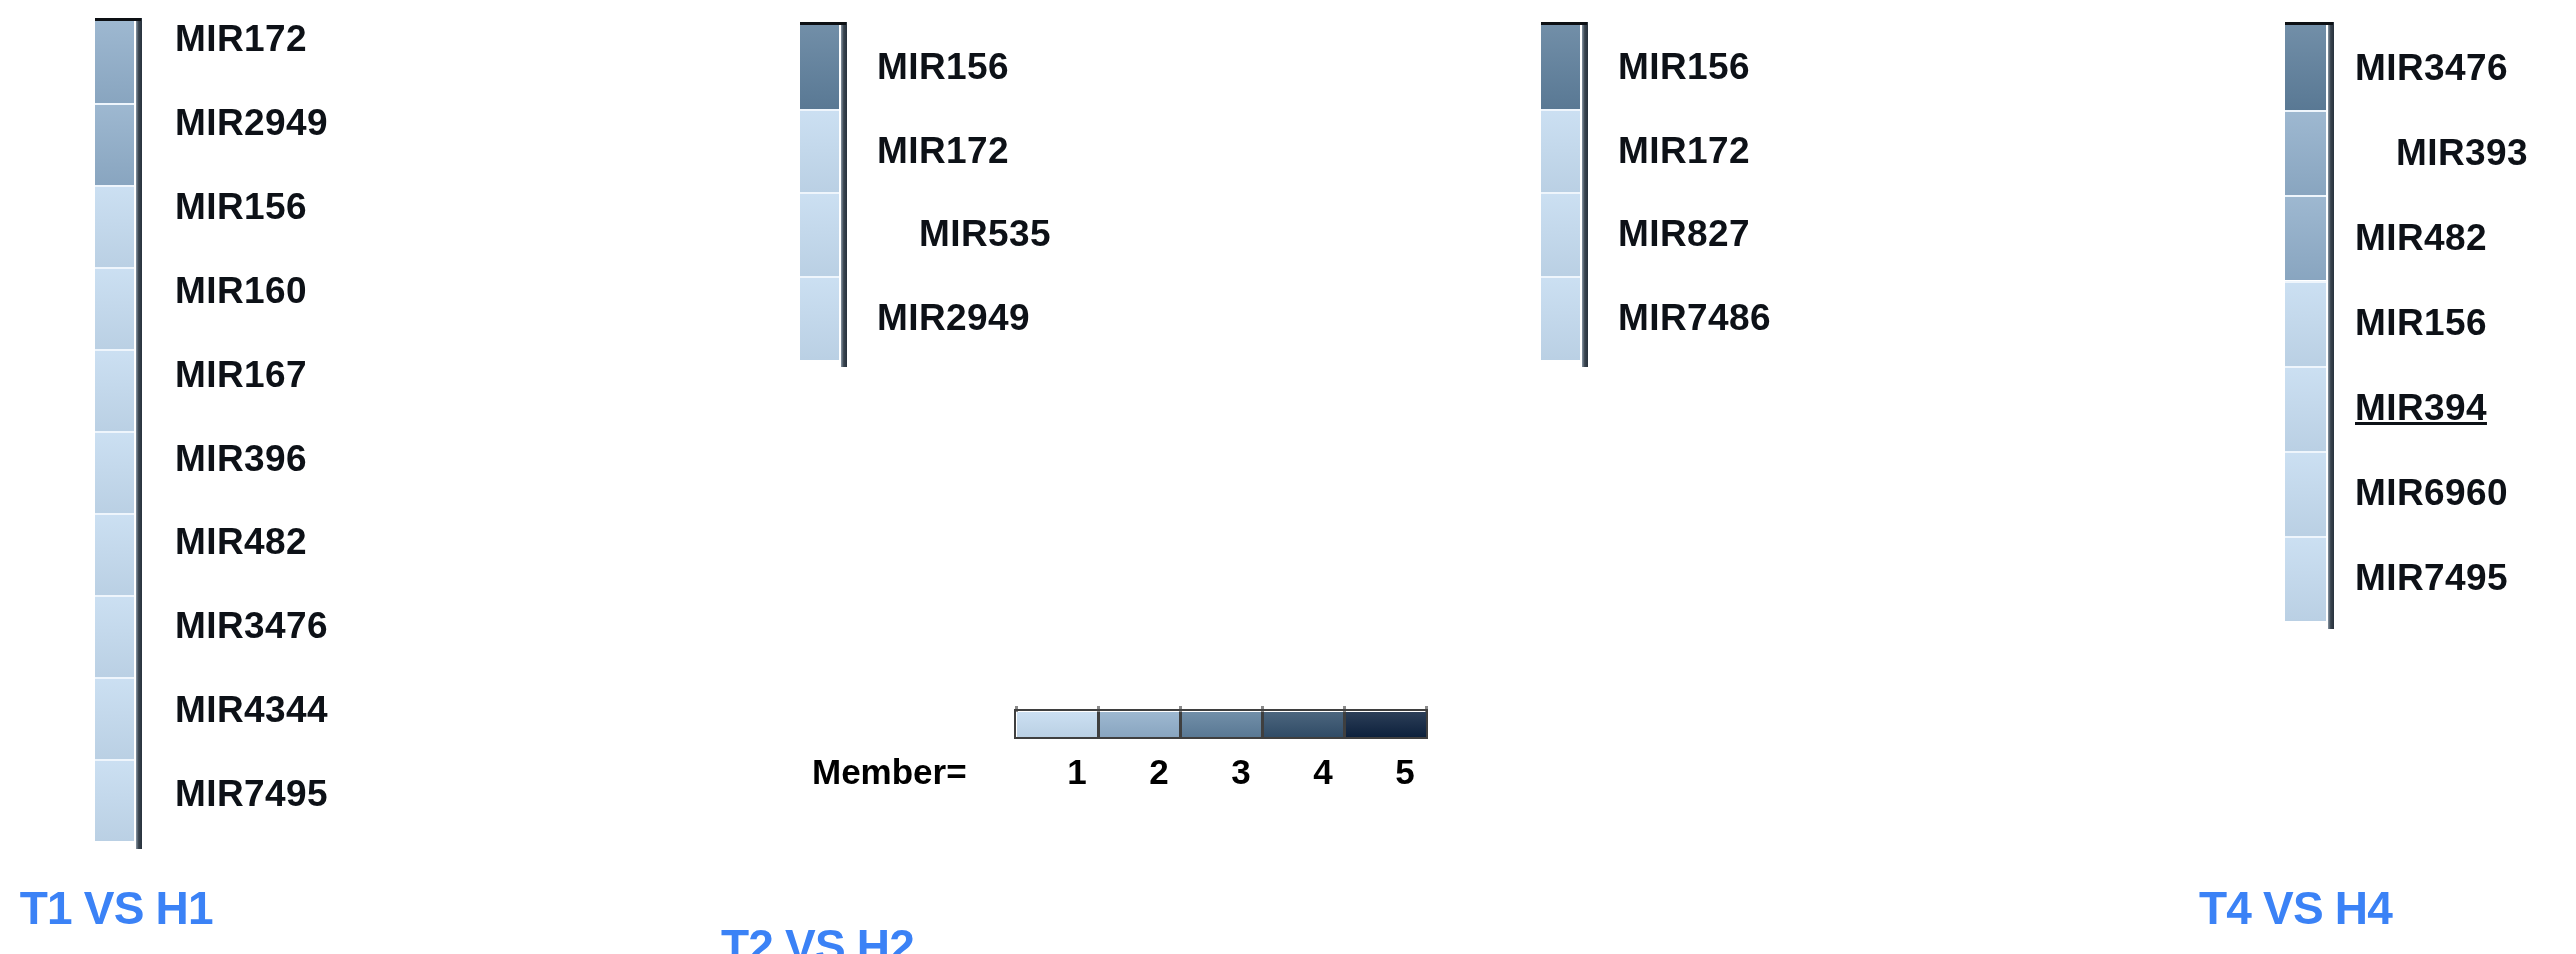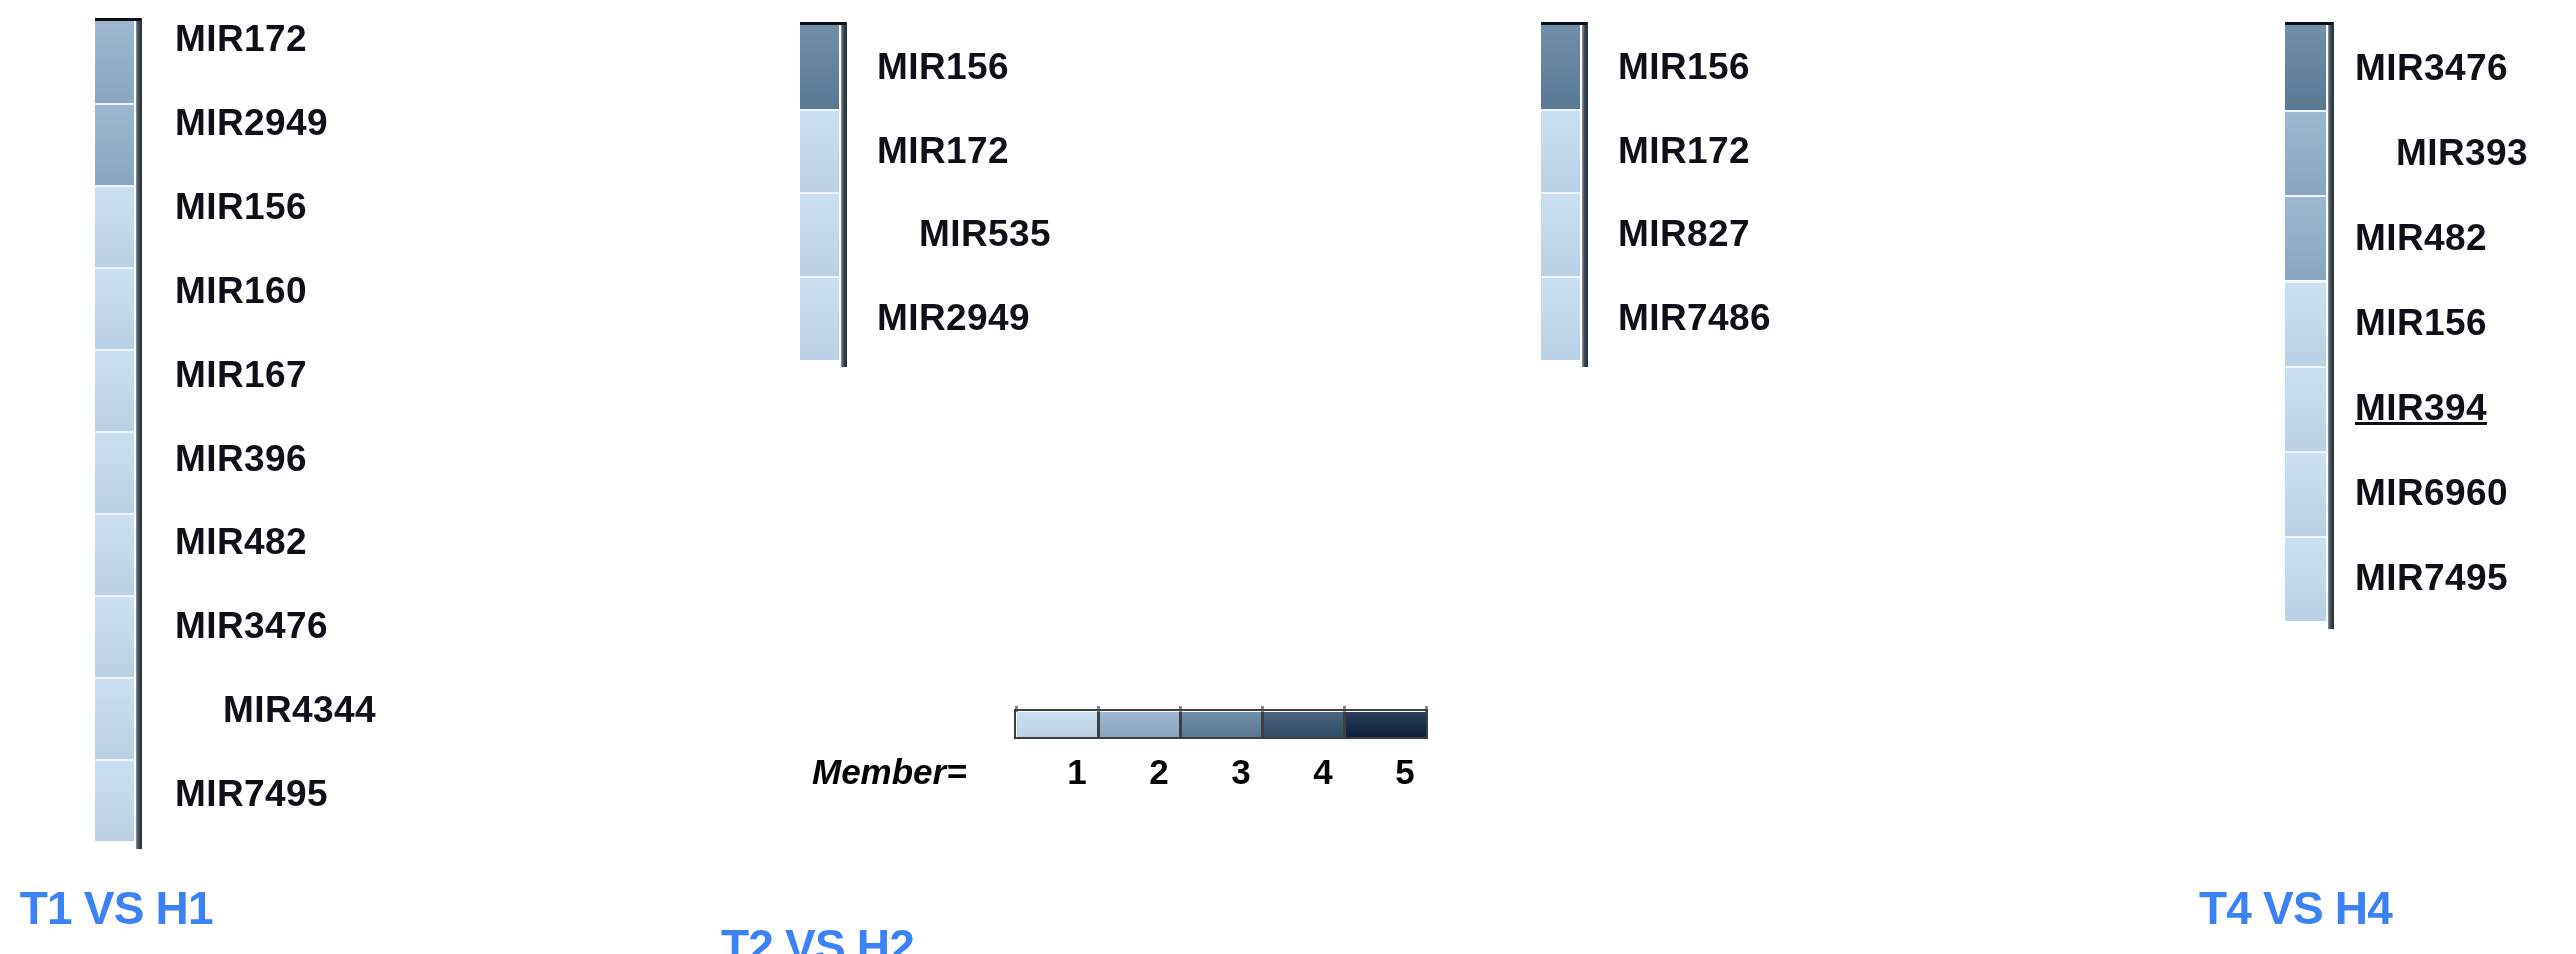--- a/index.html
+++ b/index.html
@@ -63,21 +63,20 @@
     width:3.2px;height:6.3px;
     background:#8a8a8a;
   }
   .legend-text{
     position:absolute;
     transform:translateY(-50%);
     font-size:35px;
     font-weight:600;
     color:#000000;
     white-space:nowrap;
-    font-style:italic;
   }
   .legend-num{
     position:absolute;
     transform:translate(-50%,-50%);
     font-size:35px;
     font-weight:600;
     color:#000000;
   }
 </style>
 </head>
@@ -97,21 +96,21 @@
       <div class="mir-label" style="left: 175px; top: 291px;">MIR160</div>
       <div class="cell divided" title="MIR167" style="left: 95px; top: 349px; width: 39px; height: 82px; background: linear-gradient(rgba(255, 255, 255, 0.12), rgba(0, 0, 0, 0.05)), rgb(196, 219, 240);"></div>
       <div class="mir-label" style="left: 175px; top: 375px;">MIR167</div>
       <div class="cell divided" title="MIR396" style="left: 95px; top: 431px; width: 39px; height: 82px; background: linear-gradient(rgba(255, 255, 255, 0.12), rgba(0, 0, 0, 0.05)), rgb(196, 219, 240);"></div>
       <div class="mir-label" style="left: 175px; top: 459px;">MIR396</div>
       <div class="cell divided" title="MIR482" style="left: 95px; top: 513px; width: 39px; height: 82px; background: linear-gradient(rgba(255, 255, 255, 0.12), rgba(0, 0, 0, 0.05)), rgb(196, 219, 240);"></div>
       <div class="mir-label" style="left: 175px; top: 542px;">MIR482</div>
       <div class="cell divided" title="MIR3476" style="left: 95px; top: 595px; width: 39px; height: 82px; background: linear-gradient(rgba(255, 255, 255, 0.12), rgba(0, 0, 0, 0.05)), rgb(196, 219, 240);"></div>
       <div class="mir-label" style="left: 175px; top: 626px;">MIR3476</div>
       <div class="cell divided" title="MIR4344" style="left: 95px; top: 677px; width: 39px; height: 82px; background: linear-gradient(rgba(255, 255, 255, 0.12), rgba(0, 0, 0, 0.05)), rgb(196, 219, 240);"></div>
-      <div class="mir-label" style="left: 175px; top: 710px; margin-left: 48px;">MIR4344</div>
+      <div class="mir-label" style="left: 175px; top: 710px;">MIR4344</div>
       <div class="cell divided" title="MIR7495" style="left: 95px; top: 759px; width: 39px; height: 82px; background: linear-gradient(rgba(255, 255, 255, 0.12), rgba(0, 0, 0, 0.05)), rgb(196, 219, 240);"></div>
       <div class="mir-label" style="left: 175px; top: 794px;">MIR7495</div>
       <div class="bar-title" style="left: 19.7px; top: 881px;">T1 VS H1</div>
       <div class="axis-line" style="left: 841px; top: 22px; height: 345px;"></div>
       <div class="top-cap" style="left: 800px; top: 22px; width: 46px;"></div>
       <div class="cell" title="MIR156" style="left: 800px; top: 25px; width: 39px; height: 84px; background: linear-gradient(rgba(255, 255, 255, 0.12), rgba(0, 0, 0, 0.05)), rgb(94, 127, 156);"></div>
       <div class="mir-label" style="left: 877px; top: 67px;">MIR156</div>
       <div class="cell divided" title="MIR172" style="left: 800px; top: 109px; width: 39px; height: 84px; background: linear-gradient(rgba(255, 255, 255, 0.12), rgba(0, 0, 0, 0.05)), rgb(196, 219, 240);"></div>
       <div class="mir-label" style="left: 877px; top: 151px;">MIR172</div>
       <div class="cell divided" title="MIR535" style="left: 800px; top: 192px; width: 39px; height: 84px; background: linear-gradient(rgba(255, 255, 255, 0.12), rgba(0, 0, 0, 0.05)), rgb(196, 219, 240);"></div>

